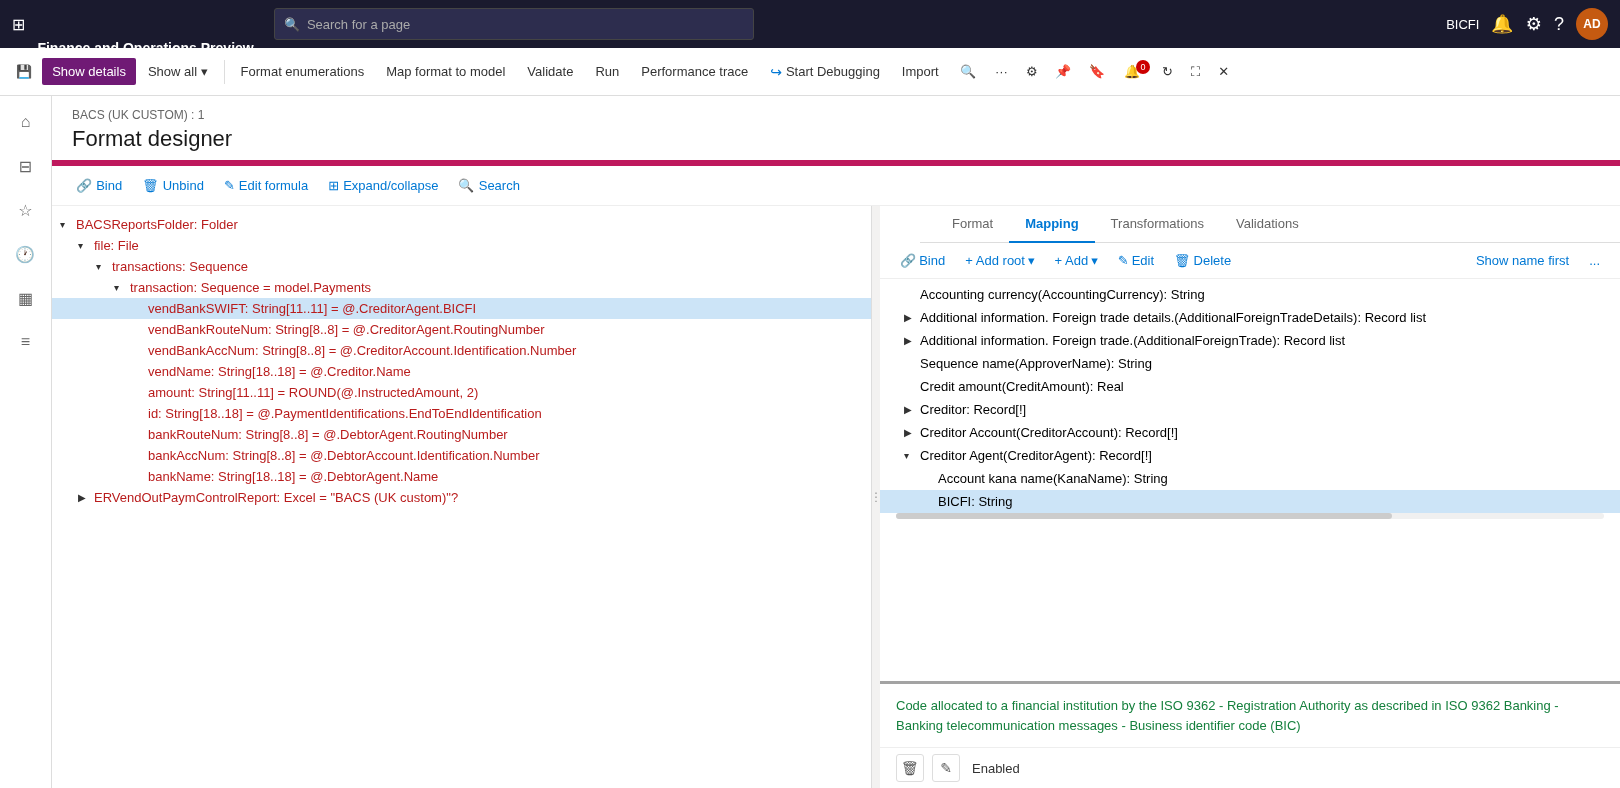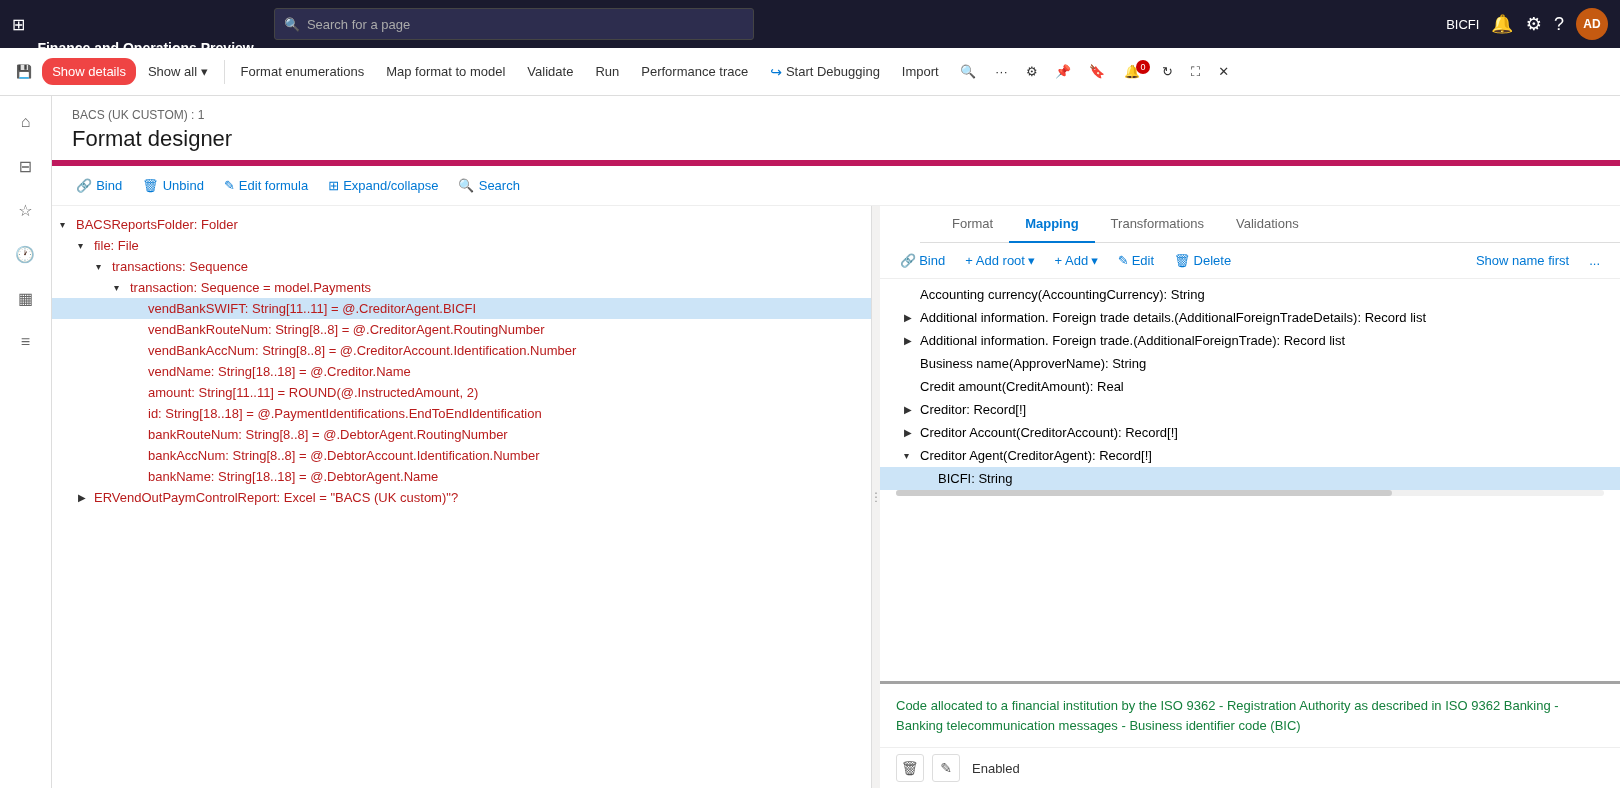--- a/index.html
+++ b/index.html
@@ -48,21 +48,21 @@
       align-items: center;
       padding: 0 8px;
       gap: 2px;
     }
     .toolbar-btn {
       display: flex; align-items: center; gap: 4px;
       padding: 6px 10px; border: none; background: transparent;
       cursor: pointer; font-size: 13px; color: #333; border-radius: 2px;
       white-space: nowrap;
     }
-    .toolbar-btn.primary { background: #ef4444; color: #fff; border-radius: 11px; }
+    .toolbar-btn.primary { background: #701a75; color: #fff; }
     .toolbar-btn.icon-only { padding: 6px 8px; }
     .toolbar-sep { width: 1px; height: 24px; background: #ddd; margin: 0 4px; }
 
     
     .main-layout {
       display: flex;
       height: calc(788px - 48px - 48px);
     }
 
     
@@ -486,41 +486,46 @@
                 <span>Additional information. Foreign trade details.(AdditionalForeignTradeDetails): Record list</span>
               </div>
               <div class="map-item">
                 <span style="width: 16px; display: inline-block;"></span>
                 <span class="map-arrow">▶</span>
                 <span>Additional information. Foreign trade.(AdditionalForeignTrade): Record list</span>
               </div>
               <div class="map-item">
                 <span style="width: 16px; display: inline-block;"></span>
                 <span class="map-arrow"> </span>
-                <span>Business name(ApproverName): String</span>
+                <span>Sequence name(ApproverName): String</span>
               </div>
               <div class="map-item">
                 <span style="width: 16px; display: inline-block;"></span>
                 <span class="map-arrow"> </span>
                 <span>Credit amount(CreditAmount): Real</span>
               </div>
               <div class="map-item">
                 <span style="width: 16px; display: inline-block;"></span>
                 <span class="map-arrow">▶</span>
                 <span>Creditor: Record[!]</span>
               </div>
               <div class="map-item">
                 <span style="width: 16px; display: inline-block;"></span>
                 <span class="map-arrow">▶</span>
                 <span>Creditor Account(CreditorAccount): Record[!]</span>
               </div>
               <div class="map-item">
                 <span style="width: 16px; display: inline-block;"></span>
                 <span class="map-arrow">▾</span>
                 <span>Creditor Agent(CreditorAgent): Record[!]</span>
+              </div>
+              <div class="map-item">
+                <span style="width: 34px; display: inline-block;"></span>
+                <span class="map-arrow"> </span>
+                <span>Account kana name(KanaName): String</span>
               </div>
               <div class="map-item selected">
                 <span style="width: 34px; display: inline-block;"></span>
                 <span class="map-arrow"> </span>
                 <span>BICFI: String</span>
               </div>
             </div>
 
           <div class="h-scroll-bar">
             <div class="h-scroll-thumb"></div>

